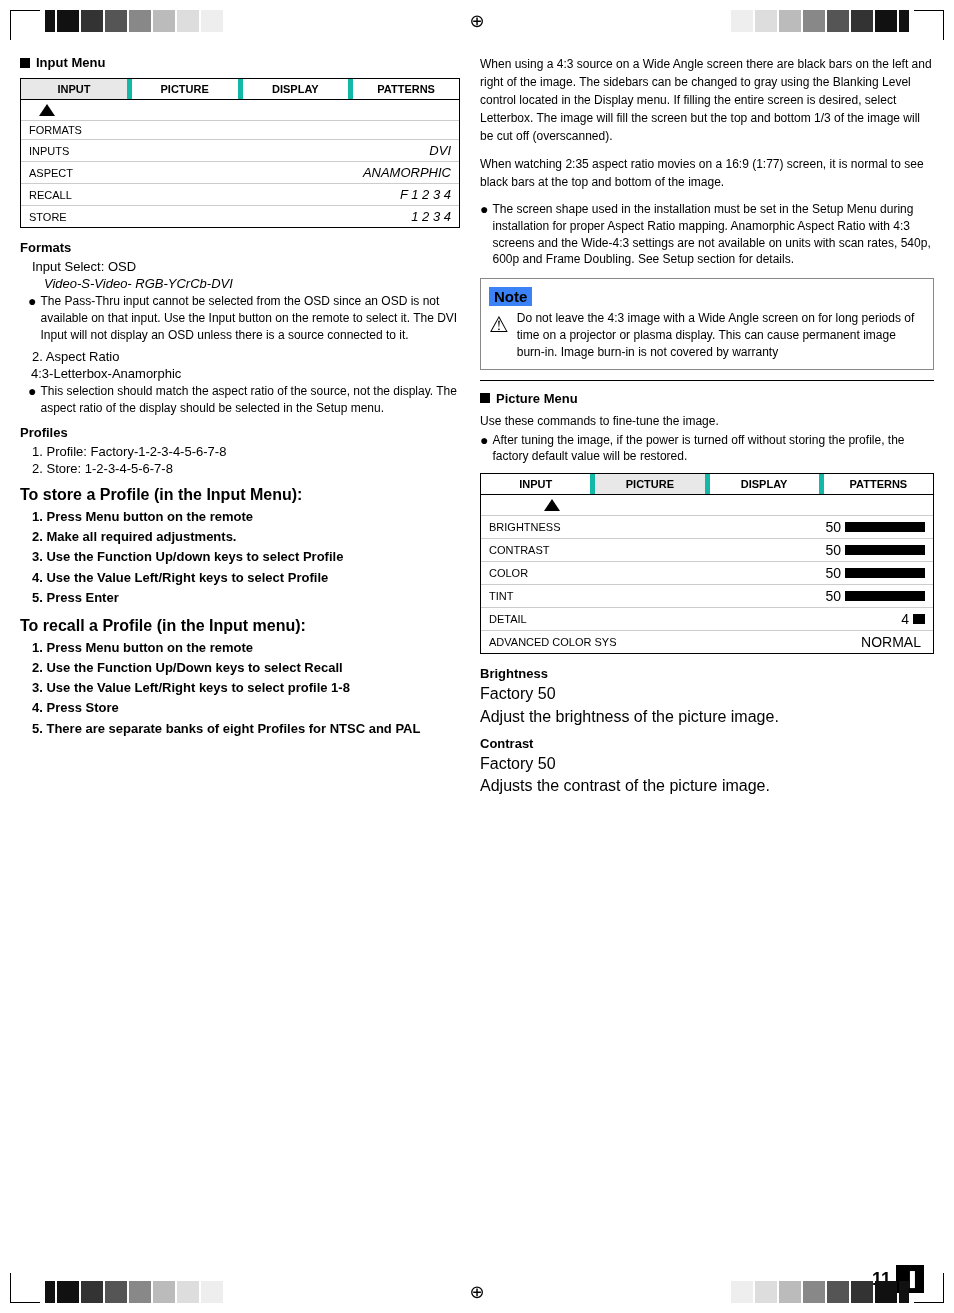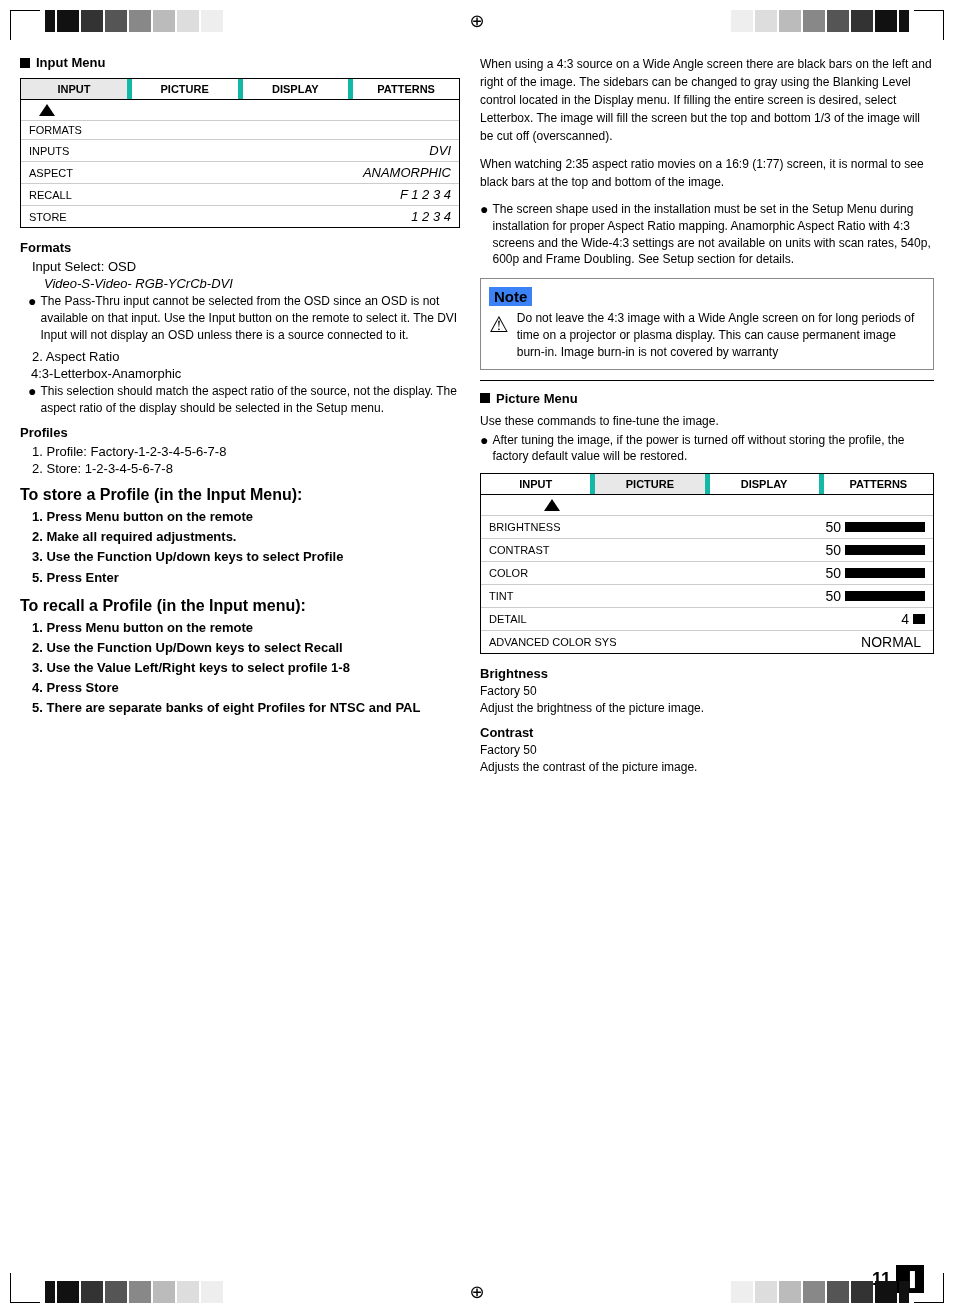--- a/index.html
+++ b/index.html
@@ -246,21 +246,21 @@
     
     .brightness-section, .contrast-section {
       margin-top: 8px;
     }
     .bottom-subsection-title {
       font-weight: bold;
       font-size: 13px;
       margin-bottom: 2px;
     }
     .bottom-subsection-text {
-      font-size: 12px;
+      font-size: 16px;
       line-height: 1.4;
     }
 
     
     .page-number {
       position: absolute;
       bottom: 20px;
       right: 30px;
       font-size: 18px;
       font-weight: bold;
@@ -396,20 +396,21 @@
       1. <span>Profile: Factory-1-2-3-4-5-6-7-8</span>
     </div>
     <div class="list-item-numbered">
       2. <span>Store: 1-2-3-4-5-6-7-8</span>
     </div>
 
     <div class="step-header">To store a Profile (in the Input Menu):</div>
     <div class="step-item" data-num="1">Press Menu button on the remote</div>
     <div class="step-item" data-num="2">Make all required adjustments.</div>
     <div class="step-item" data-num="3">Use the Function Up/down keys to select Profile</div>
+    <div class="step-item" data-num="4">Use the Value Left/Right keys to select Profile</div>
     <div class="step-item" data-num="5">Press Enter</div>
 
     <div class="step-header" style="margin-top:10px;">To recall a Profile (in the Input menu):</div>
     <div class="step-item" data-num="1">Press Menu button on the remote</div>
     <div class="step-item" data-num="2">Use the Function Up/Down keys to select Recall</div>
     <div class="step-item" data-num="3">Use the Value Left/Right keys to select profile 1-8</div>
     <div class="step-item" data-num="4">Press Store</div>
     <div class="step-item" data-num="5">There are separate banks of eight Profiles for NTSC and PAL</div>
 
   </div>

